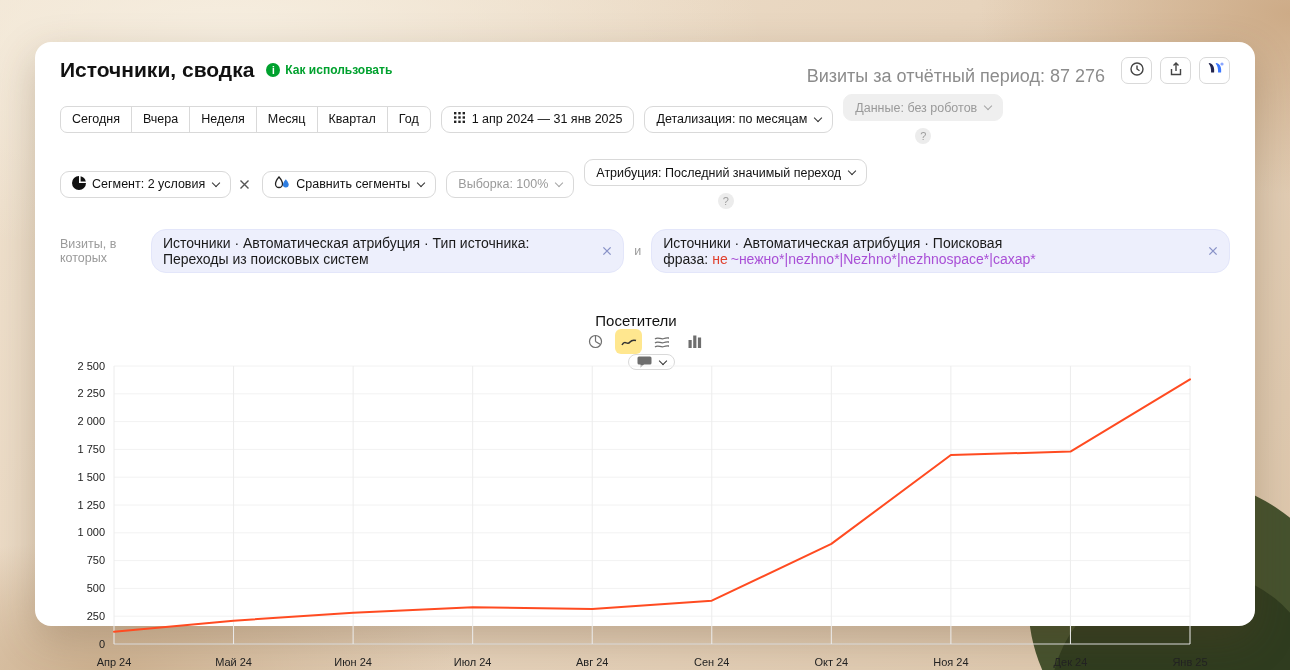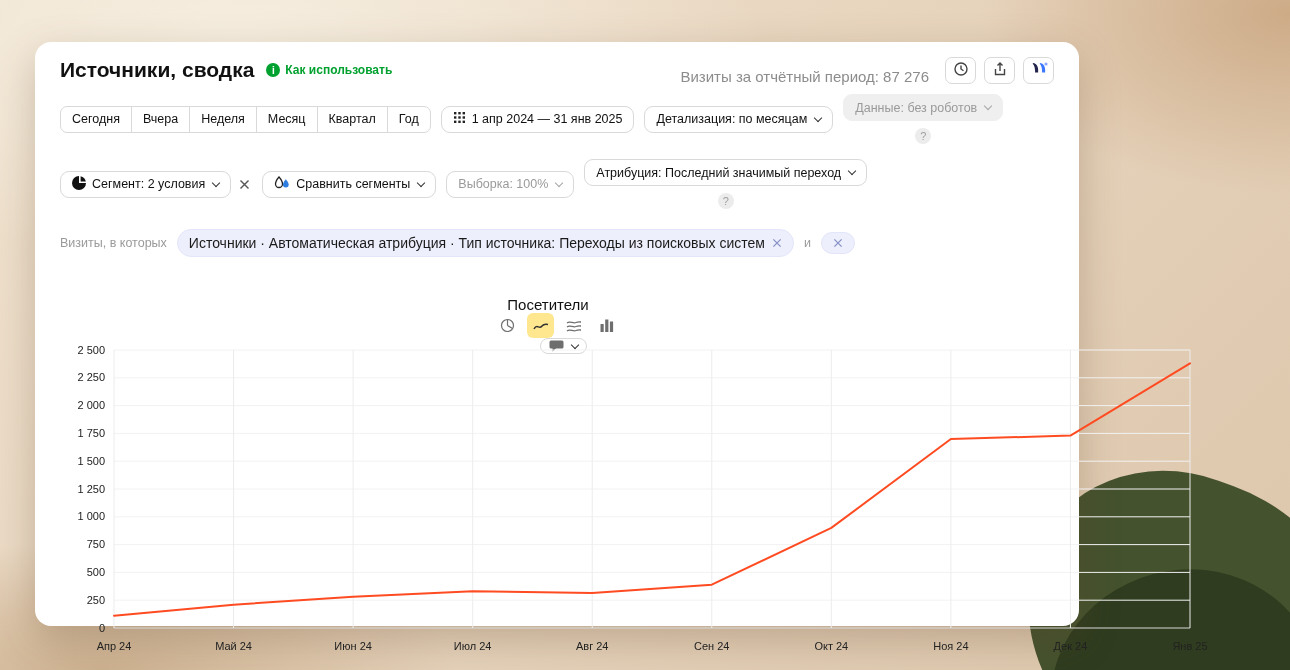--- a/index.html
+++ b/index.html
@@ -10,34 +10,34 @@
     background:
       radial-gradient(75% 60% at 18% 6%, #f6eee0 0%, rgba(246,238,224,0) 55%),
       radial-gradient(40% 45% at 100% 2%, #cdab87 0%, rgba(205,171,135,0) 60%),
       radial-gradient(50% 35% at 8% 100%, #cdb190 0%, rgba(205,177,144,0) 55%),
       linear-gradient(135deg, #f0e3d0 0%, #e7d4bd 50%, #dcc6ab 100%);
   }
   .leaf1{position:absolute;right:-70px;bottom:-110px;width:340px;height:300px;background:#45522e;border-radius:45% 55% 40% 60%;transform:rotate(20deg)}
   .leaf2{position:absolute;right:-30px;bottom:-150px;width:270px;height:250px;background:#2f3c1f;border-radius:50%;transform:rotate(-15deg)}
 
   .card{
-    position:absolute; left:35px; top:42px; width:1044px; height:584px;
+    position:absolute; left:35px; top:42px; width:1220px; height:584px;
     background:#fff; border-radius:16px; padding:0 25px;
     box-shadow:0 14px 40px rgba(95,65,35,.28);
   }
   button{font-family:inherit;}
 
   
   .header{display:flex; align-items:center; margin-top:14px; height:28px;}
   .title{font-size:21px; font-weight:bold; margin:0; color:#111;}
   .help-link{display:flex; align-items:center; gap:5px; margin-left:12px; cursor:pointer;}
   .info-dot{width:14px;height:14px;border-radius:50%;background:#00a12e;color:#fff;font-size:10px;font-weight:bold;display:flex;align-items:center;justify-content:center;font-style:normal;}
   .help-text{color:#00a12e;font-size:12px;font-weight:bold;}
   .header-right{margin-left:auto;display:flex;align-items:center;gap:8px;}
-  .visits{color:#8c8c8c;font-size:15px;margin-right:8px;margin-top:12px;}
+  .visits{color:#8c8c8c;font-size:18px;margin-right:8px;margin-top:12px;}
   .icon-btn{width:31px;height:27px;border:1px solid #d9d9d9;border-radius:7px;background:#fff;display:flex;align-items:center;justify-content:center;cursor:pointer;padding:0;}
 
   
   .toolbar{display:flex;align-items:center;gap:10px;}
   .row1{margin-top:10px;}
   .row2{margin-top:15px;}
   .btn{height:27px;border:1px solid #d9d9d9;background:#fff;border-radius:9px;font-size:12.5px;color:#111;
        padding:0 11px;display:inline-flex;align-items:center;gap:6px;cursor:pointer;white-space:nowrap;}
   .seg-group{display:flex;}
   .seg-group .btn{border-radius:0;margin-left:-1px;}
@@ -201,20 +201,23 @@
     <span class="chip">
       <span>Источники · Автоматическая атрибуция · Тип источника: Переходы из поисковых систем</span>
       <span class="chip-x">
         <svg width="10" height="10" viewBox="0 0 11 11" stroke="#8a93c8" stroke-width="1.5">
             <path d="M1.5 1.5 L9.5 9.5 M9.5 1.5 L1.5 9.5"></path>
           </svg>
       </span>
     </span>
     <span class="and">и</span>
     <span class="chip">
+      <span>
+        <span>Источники · Автоматическая атрибуция · Поисковая фраза:</span><span class="op">не</span><span class="val">~нежно*|nezhno*|Nezhno*|nezhnospace*|caxap*</span>
+      </span>
       <span class="chip-x">
         <svg width="10" height="10" viewBox="0 0 11 11" stroke="#8a93c8" stroke-width="1.5">
             <path d="M1.5 1.5 L9.5 9.5 M9.5 1.5 L1.5 9.5"></path>
           </svg>
       </span>
     </span>
   </div>
 
   <div class="chart-header">
     <span class="chart-title">Посетители</span>

